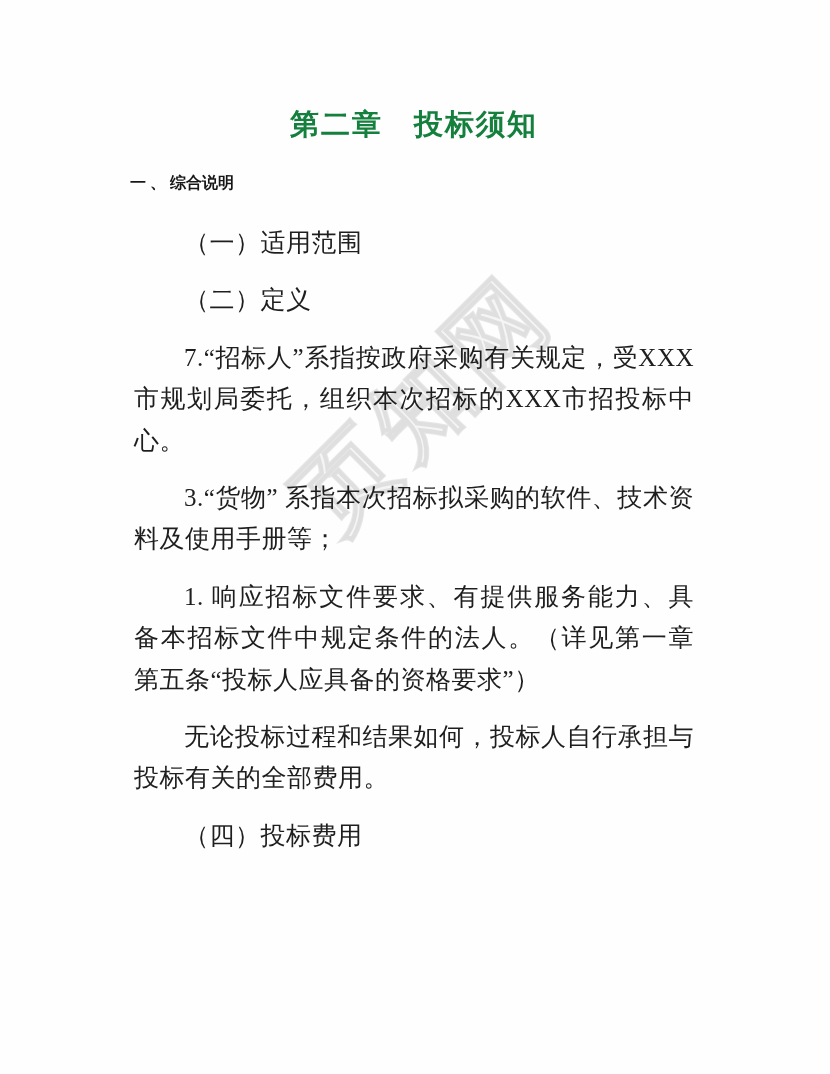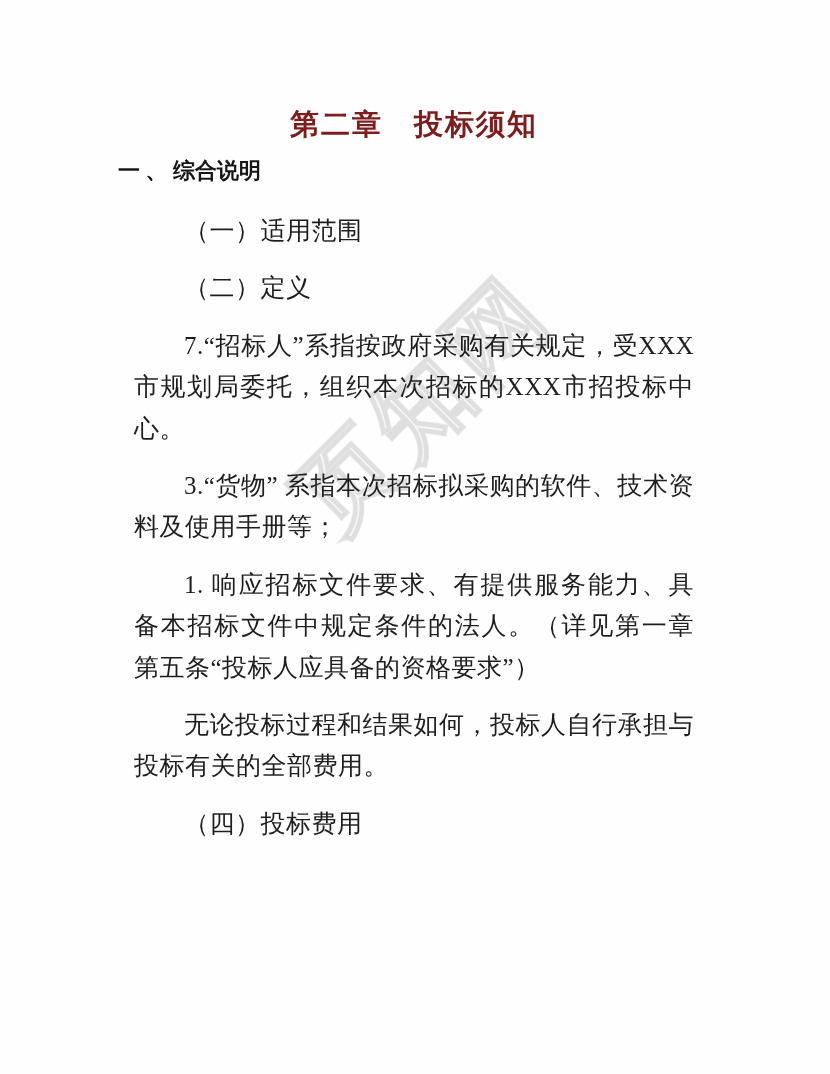--- a/index.html
+++ b/index.html
@@ -39,25 +39,25 @@
     top: 102px;
     width: 592px;
   }
   .doc-title {
     margin: 0;
     font-size: 29px;
     font-weight: bold;
     text-align: center;
     line-height: 45px;
     letter-spacing: 2px;
-    color: #7f1d1d;
+    color: #15803d;
   }
   .section-heading {
-    margin: 0;
-    font-size: 22px;
+    margin: 12px;
+    font-size: 16px;
     font-weight: bold;
     line-height: 47px;
     color: #161616;
   }
   .body-text p {
     margin: 16px;
     font-size: 25px;
     line-height: 41.4px;
     text-indent: 2em;
     text-align: justify;

